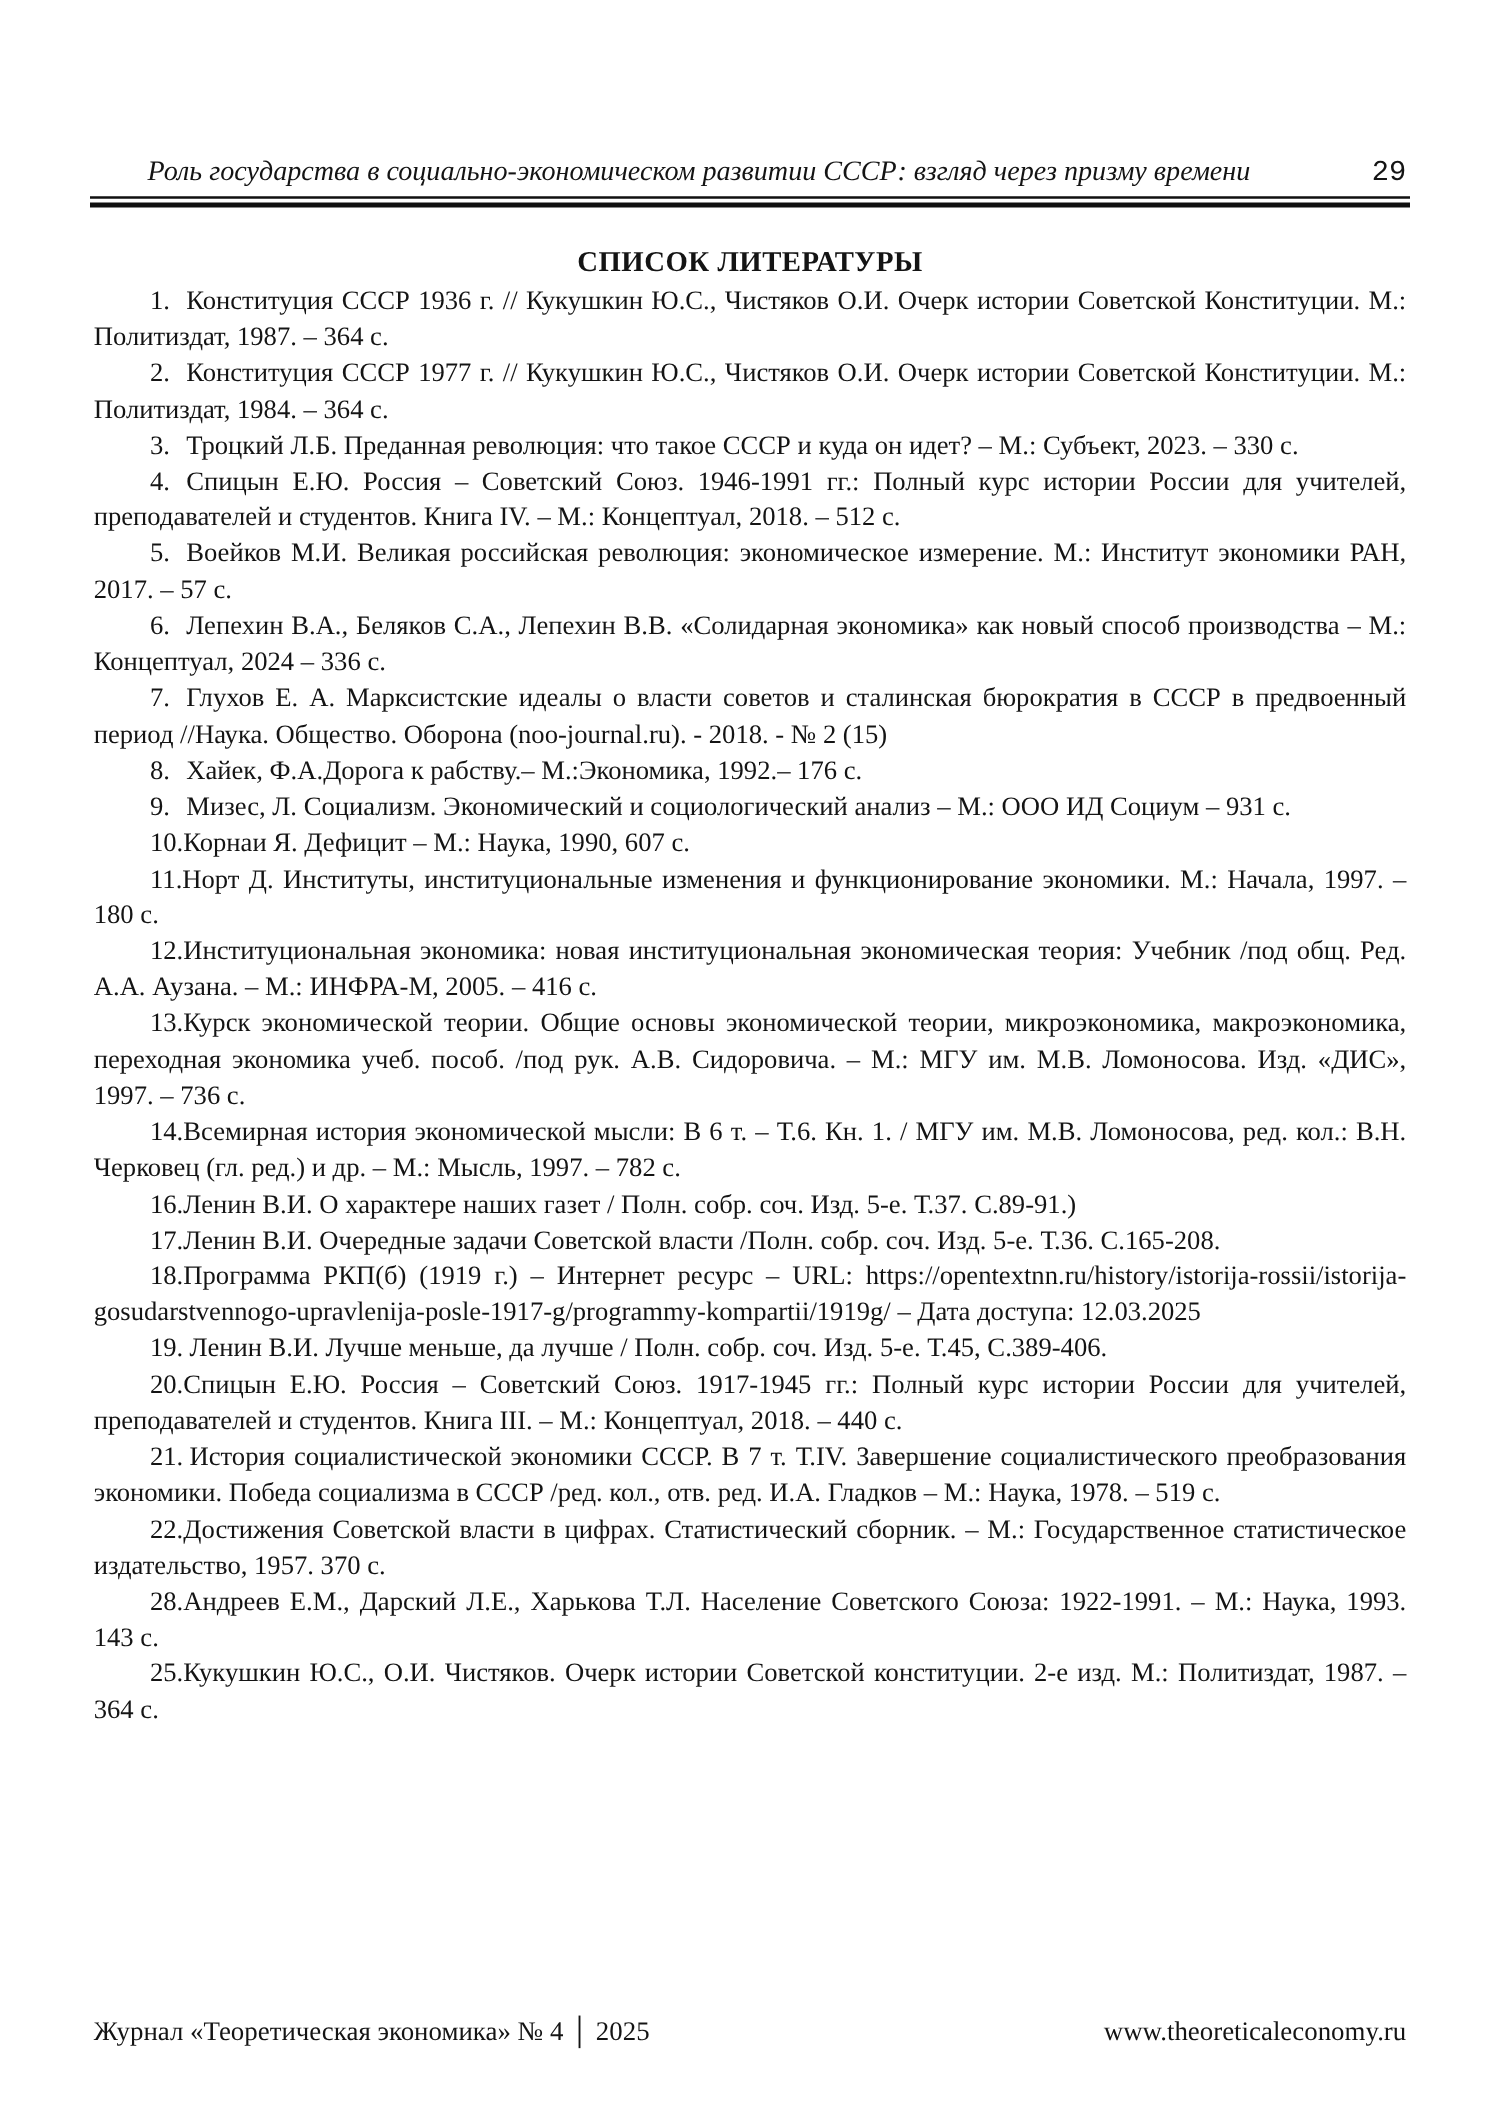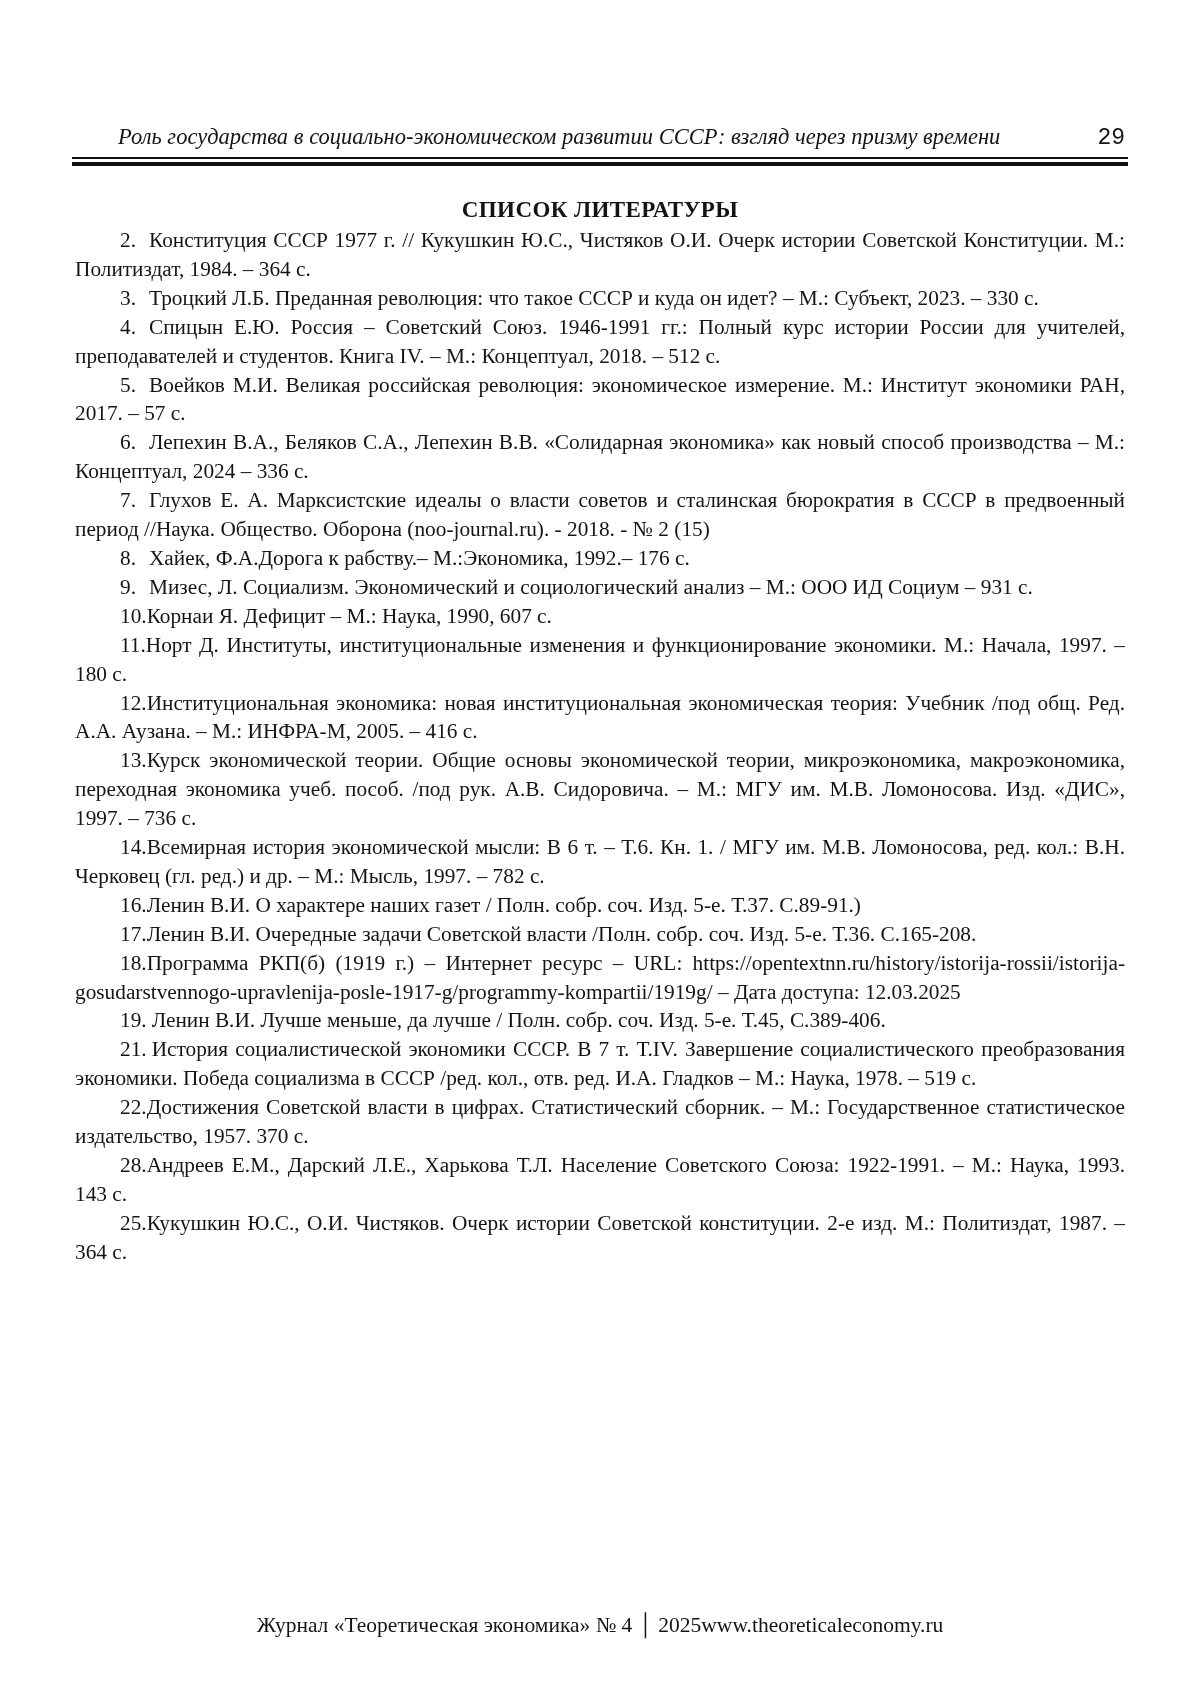--- a/index.html
+++ b/index.html
@@ -34,57 +34,59 @@
     text-align: justify;
     overflow-wrap: break-word;
   }
   p.entry { margin: 0; text-indent: 45px; }
   .num { white-space: nowrap; }
   .num.gap-wide  { margin-right: 13px; }
   .num.gap-space { margin-right: 5px; }
   .num.gap-none  { margin-right: 0; }
   .footer {
     position: absolute; top: 1613px; left: 75px; right: 75px;
-    display: flex; justify-content: center; align-items: baseline;
+    display: flex; justify-content: space-between; align-items: baseline;
     font-size: 21.5px;
   }
 </style>
 </head>
 <body>
 
 <div>
 
   <div class="header-row">
     <span class="running-title">Роль государства в социально-экономическом развитии СССР: взгляд через призму времени</span>
     <span class="page-num">29</span>
   </div>
 
   <div class="head-rule"></div>
 
   <h1 class="section-title">СПИСОК ЛИТЕРАТУРЫ</h1>
 
   <div class="entries">
 
+  <p class="entry"><span class="num gap-wide">1.</span><span>Конституция СССР 1936 г. // Кукушкин Ю.С., Чистяков О.И. Очерк истории Советской Конституции. М.: Политиздат, 1987. – 364 с.</span></p>
       <p class="entry"><span class="num gap-wide">2.</span><span>Конституция СССР 1977 г. // Кукушкин Ю.С., Чистяков О.И. Очерк истории Советской Конституции. М.: Политиздат, 1984. – 364 с.</span></p>
       <p class="entry"><span class="num gap-wide">3.</span><span>Троцкий Л.Б. Преданная революция: что такое СССР и куда он идет? – М.: Субъект, 2023. – 330 с.</span></p>
       <p class="entry"><span class="num gap-wide">4.</span><span>Спицын Е.Ю. Россия – Советский Союз. 1946-1991 гг.: Полный курс истории России для учителей, преподавателей и студентов. Книга IV. – М.: Концептуал, 2018. – 512 с.</span></p>
       <p class="entry"><span class="num gap-wide">5.</span><span>Воейков М.И. Великая российская революция: экономическое измерение. М.: Институт экономики РАН, 2017. – 57 с.</span></p>
       <p class="entry"><span class="num gap-wide">6.</span><span>Лепехин В.А., Беляков С.А., Лепехин В.В. «Солидарная экономика» как новый способ производства – М.: Концептуал, 2024 – 336 с.</span></p>
       <p class="entry"><span class="num gap-wide">7.</span><span>Глухов Е. А. Марксистские идеалы о власти советов и сталинская бюрократия в СССР в предвоенный период //Наука. Общество. Оборона (noo-journal.ru). - 2018. - № 2 (15)</span></p>
       <p class="entry"><span class="num gap-wide">8.</span><span>Хайек, Ф.А.Дорога к рабству.– М.:Экономика, 1992.– 176 с.</span></p>
       <p class="entry"><span class="num gap-wide">9.</span><span>Мизес, Л. Социализм. Экономический и социологический анализ – М.: ООО ИД Социум – 931 с.</span></p>
       <p class="entry"><span class="num gap-none">10.</span><span>Корнаи Я. Дефицит – М.: Наука, 1990, 607 с.</span></p>
       <p class="entry"><span class="num gap-none">11.</span><span>Норт Д. Институты, институциональные изменения и функционирование экономики. М.: Начала, 1997. – 180 с.</span></p>
       <p class="entry"><span class="num gap-none">12.</span><span>Институциональная экономика: новая институциональная экономическая теория: Учебник /под общ. Ред. А.А. Аузана. – М.: ИНФРА-М, 2005. – 416 с.</span></p>
       <p class="entry"><span class="num gap-none">13.</span><span>Курск экономической теории. Общие основы экономической теории, микроэкономика, макроэкономика, переходная экономика учеб. пособ. /под рук. А.В. Сидоровича. – М.: МГУ им. М.В. Ломоносова. Изд. «ДИС», 1997. – 736 с.</span></p>
       <p class="entry"><span class="num gap-none">14.</span><span>Всемирная история экономической мысли: В 6 т. – Т.6. Кн. 1. / МГУ им. М.В. Ломоносова, ред. кол.: В.Н. Черковец (гл. ред.) и др. – М.: Мысль, 1997. – 782 с.</span></p>
       <p class="entry"><span class="num gap-none">16.</span><span>Ленин В.И. О характере наших газет / Полн. собр. соч. Изд. 5-е. Т.37. С.89-91.)</span></p>
       <p class="entry"><span class="num gap-none">17.</span><span>Ленин В.И. Очередные задачи Советской власти /Полн. собр. соч. Изд. 5-е. Т.36. С.165-208.</span></p>
       <p class="entry"><span class="num gap-none">18.</span><span>Программа РКП(б) (1919 г.) – Интернет ресурс – URL: https://opentextnn.ru/history/istorija-rossii/istorija-gosudarstvennogo-upravlenija-posle-1917-g/programmy-kompartii/1919g/ – Дата доступа: 12.03.2025</span></p>
       <p class="entry"><span class="num gap-space">19.</span><span>Ленин В.И. Лучше меньше, да лучше / Полн. собр. соч. Изд. 5-е. Т.45, С.389-406.</span></p>
+      <p class="entry"><span class="num gap-none">20.</span><span>Спицын Е.Ю. Россия – Советский Союз. 1917-1945 гг.: Полный курс истории России для учителей, преподавателей и студентов. Книга III. – М.: Концептуал, 2018. – 440 с.</span></p>
       <p class="entry"><span class="num gap-space">21.</span><span>История социалистической экономики СССР. В 7 т. Т.IV. Завершение социалистического преобразования экономики. Победа социализма в СССР /ред. кол., отв. ред. И.А. Гладков – М.: Наука, 1978. – 519 с.</span></p>
       <p class="entry"><span class="num gap-none">22.</span><span>Достижения Советской власти в цифрах. Статистический сборник. – М.: Государственное статистическое издательство, 1957. 370 с.</span></p>
       <p class="entry"><span class="num gap-none">28.</span><span>Андреев Е.М., Дарский Л.Е., Харькова Т.Л. Население Советского Союза: 1922-1991. – М.: Наука, 1993. 143 с.</span></p>
       <p class="entry"><span class="num gap-none">25.</span><span>Кукушкин Ю.С., О.И. Чистяков. Очерк истории Советской конституции. 2-е изд. М.: Политиздат, 1987. – 364 с.</span></p>
     </div>
 
   <div class="footer">
     <span>Журнал «Теоретическая экономика» № 4 │ 2025</span>
     <span>www.theoreticaleconomy.ru</span>
   </div>

